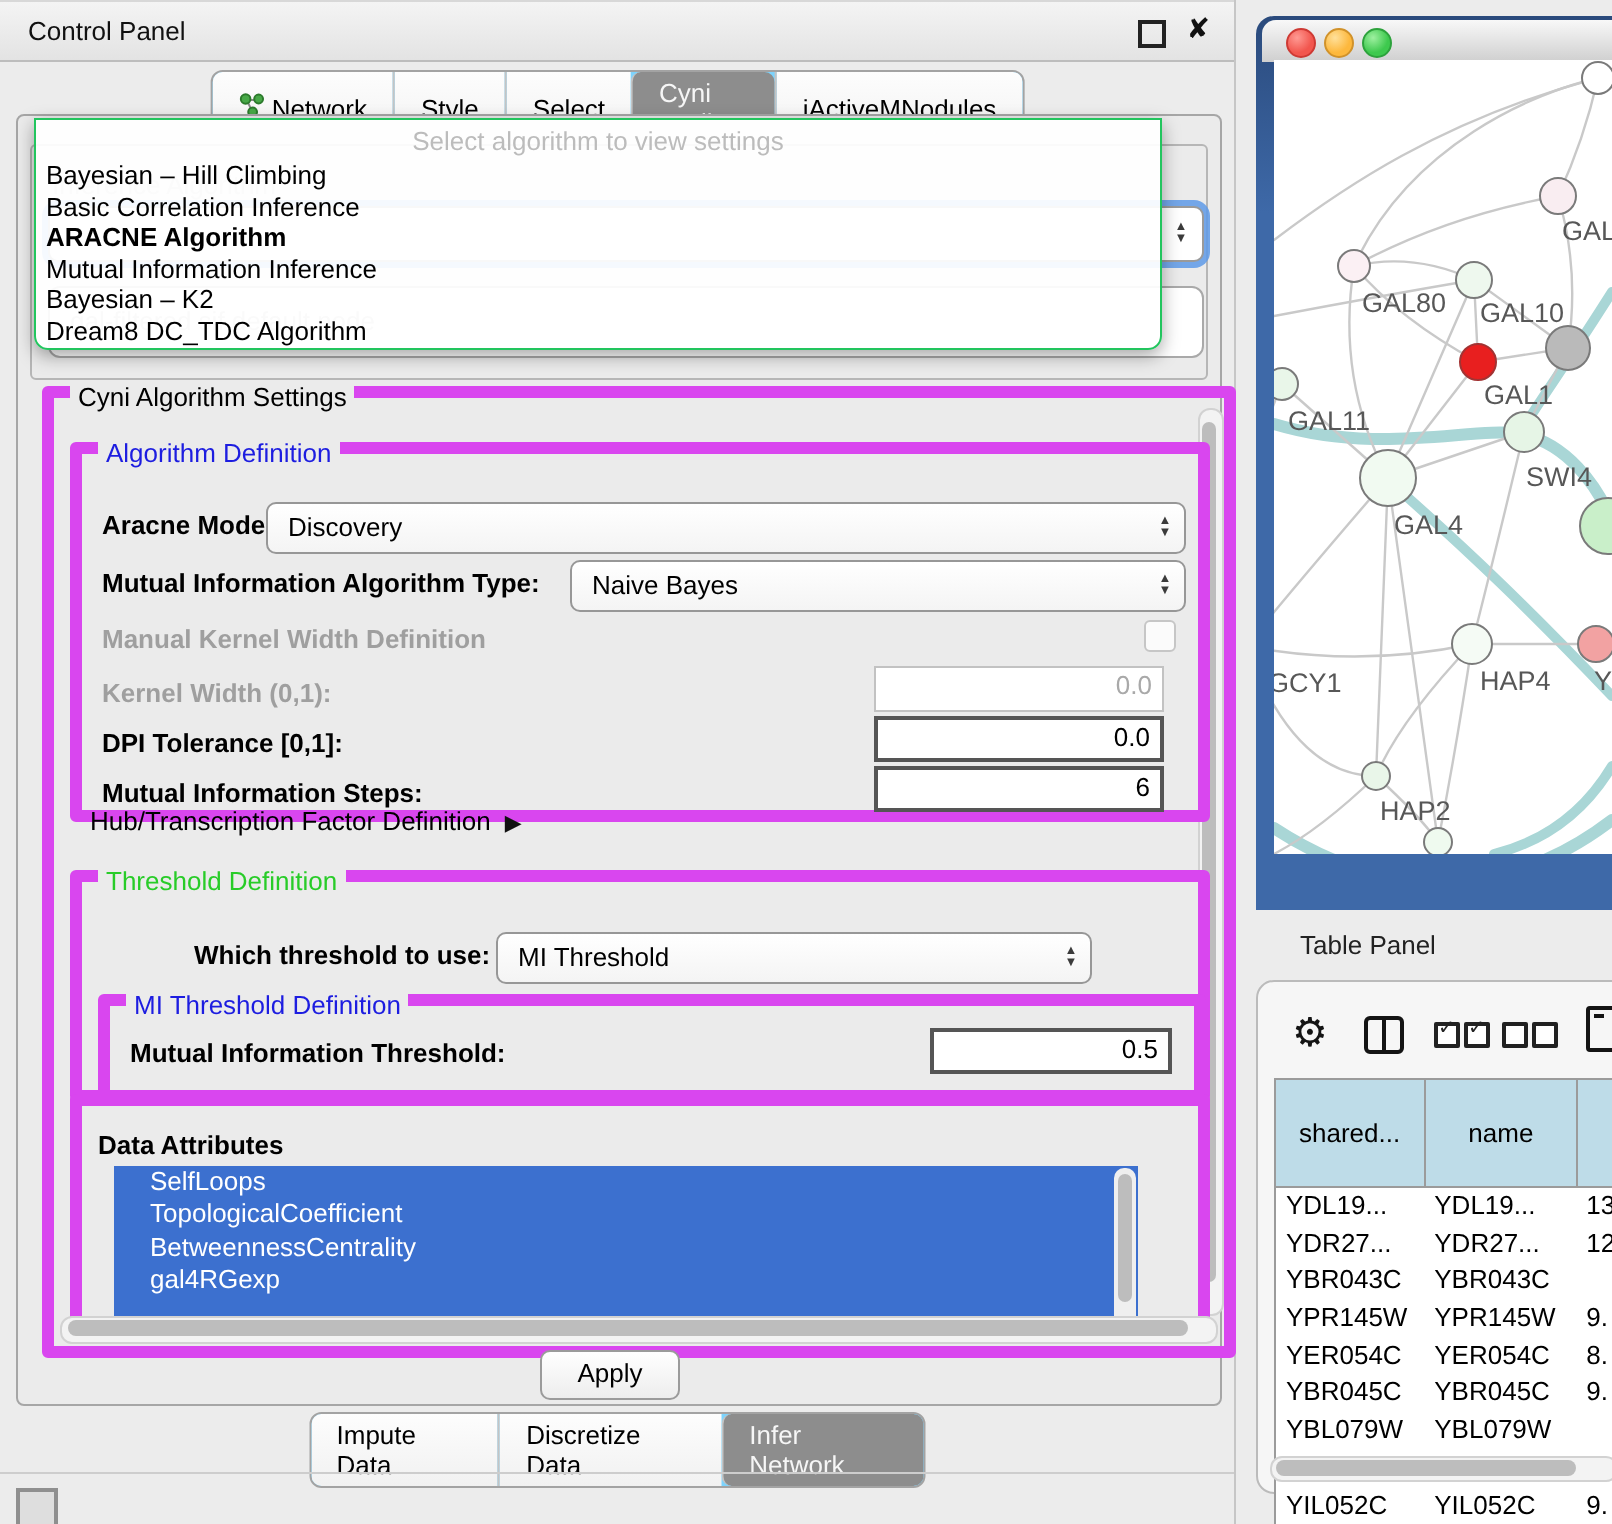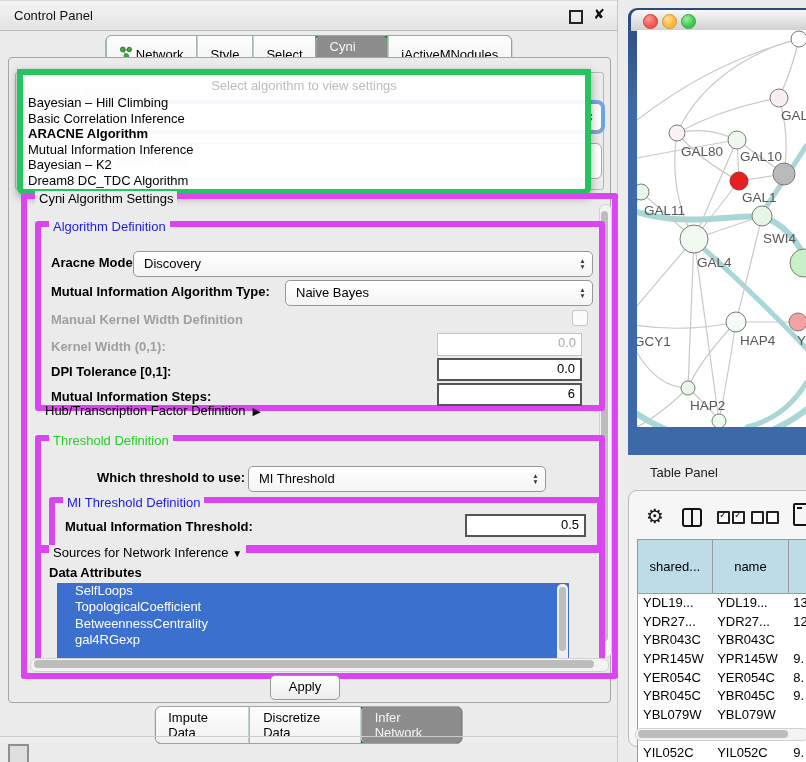--- a/index.html
+++ b/index.html
@@ -8,39 +8,39 @@
   .abs{position:absolute;}
 
   
   #control-panel{left:0;top:0;width:617px;height:762px;background:#ececec;border-right:1px solid #c6c6c6;}
   #cp-titlebar{left:0;top:0;width:100%;height:29px;background:linear-gradient(#f4f4f4,#e3e3e3);border-bottom:1px solid #bdbdbd;border-top:1px solid #d8d8d8;}
   #cp-title{left:14px;top:7px;font-size:13px;color:#111;}
   #cp-float{right:34px;top:9px;width:10px;height:10px;border:2px solid #222;}
   #cp-close{right:12px;top:5px;font-size:14px;font-weight:bold;color:#111;}
 
   
-  .tabstrip{display:inline-flex;background:#15803d;border:1px solid #a3a3a3;border-radius:6px;overflow:hidden;}
+  .tabstrip{display:inline-flex;background:#7dd3fc;border:1px solid #a3a3a3;border-radius:6px;overflow:hidden;}
   .tabstrip .tab{padding:3px 13px;font-size:13px;color:#000;border-left:1px solid #c4c4c4;display:flex;align-items:center;gap:4px;background:linear-gradient(#fdfdfd,#f1f1f1);}
   .tabstrip .tab:first-child{border-left:none;}
   .tabstrip .tab.sel{background:#8d8d8d;color:#f6f6f6;border-radius:5px;}
   #top-tabs{top:35px;left:50%;transform:translateX(-50%);}
   #bottom-tabs{top:706px;left:50%;transform:translateX(-50%);}
 
   
   #tab-panel{left:8px;top:57px;width:601px;height:644px;border:1px solid #a6a6a6;border-radius:4px;background:#ebebeb;}
 
   
   #hidden-group{left:6px;top:14px;width:587px;height:116px;border:1px solid #b6b6b6;border-radius:3px;}
   #hidden-legend{left:10px;top:12px;font-size:13px;color:#9a9a9a;opacity:.55;}
   #hidden-combo1{left:8px;top:30px;width:576px;height:26px;background:#fff;border:1px solid #9a9a9a;border-radius:5px;box-shadow:0 0 0 3px rgba(94,154,232,.85);}
   #hidden-combo2{left:8px;top:70px;width:576px;height:34px;background:#fff;border:1px solid #a9a9a9;border-radius:6px;}
   #hidden-combo2 .ghost-val{position:absolute;left:10px;top:9px;font-size:13px;color:#b5b5b5;}
 
   
-  #algo-popup{left:8px;top:11px;width:562px;height:114px;background:rgba(255,255,255,.93);border:6px solid #22c55e;border-radius:0 0 7px 7px;box-shadow:0 3px 9px rgba(0,0,0,.35);}
+  #algo-popup{left:8px;top:1px;width:562px;height:114px;background:rgba(255,255,255,.93);border:1px solid #22c55e;border-radius:0 0 7px 7px;box-shadow:0 3px 9px rgba(0,0,0,.35);}
   #algo-prompt{width:100%;text-align:center;font-size:13px;color:#bcbcbc;padding-top:3px;height:17px;}
   .algo-item{font-size:13px;color:#000;padding-left:5px;height:15.6px;line-height:15.6px;white-space:nowrap;}
   .algo-item.bold{font-weight:bold;}
 
   
   .groupbox{border:6px solid #d946ef;border-radius:3px;}
   .legend{position:absolute;top:-8px;left:8px;background:#ebebeb;padding:0 4px;font-size:13px;white-space:nowrap;}
   .legend.blue{color:#1d1de0;}
   .legend.green{color:#28cc28;}
 
@@ -238,21 +238,20 @@
           </div>
 
           <div class="abs groupbox" id="mi-thr-group">
             <span class="legend blue">MI Threshold Definition</span>
             <span class="abs lbl" style="left:10px;top:16px;">Mutual Information Threshold:</span>
             <div class="abs tfield" style="left:410px;top:11px;width:112px;">0.5</div>
           </div>
         </div>
 
         <div class="abs groupbox" id="src-group">
-          <span class="legend"><span>Sources for Network Inference</span> <span style="font-size:10px;">▼</span></span>
           <span class="abs lbl" style="left:8px;top:12px;">Data Attributes</span>
           <div class="abs" id="attr-list">
             <div id="attr-items">
                 <div class="attr-item">SelfLoops</div>
                 <div class="attr-item">TopologicalCoefficient</div>
                 <div class="attr-item">BetweennessCentrality</div>
                 <div class="attr-item">gal4RGexp</div>
               </div>
             <div id="attr-vscroll">
                 <div class="vthumb"></div>

